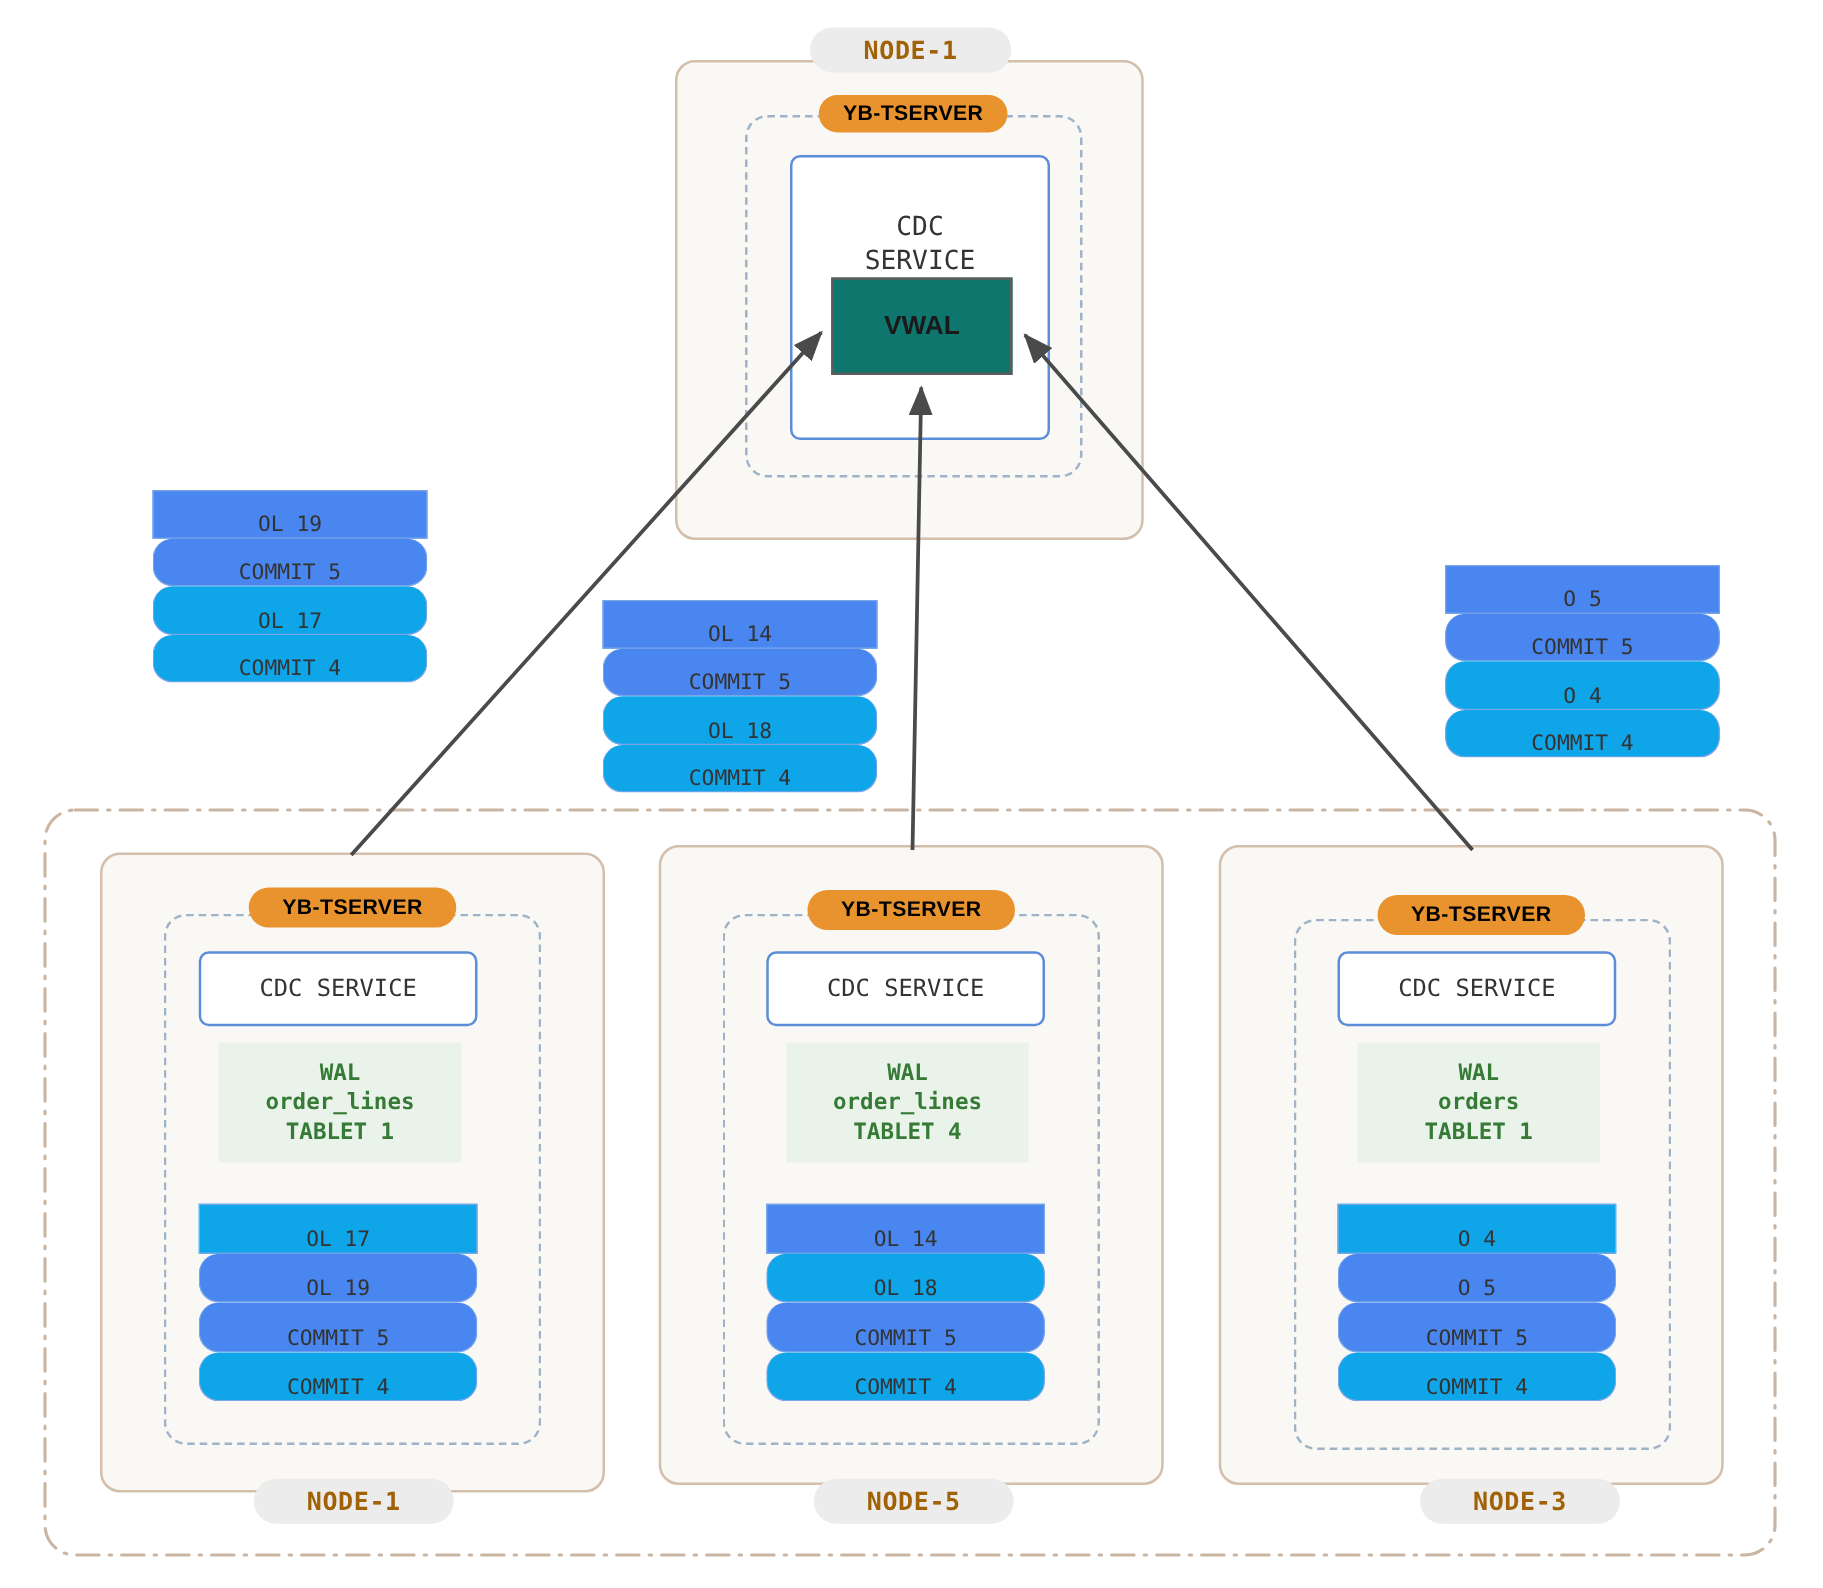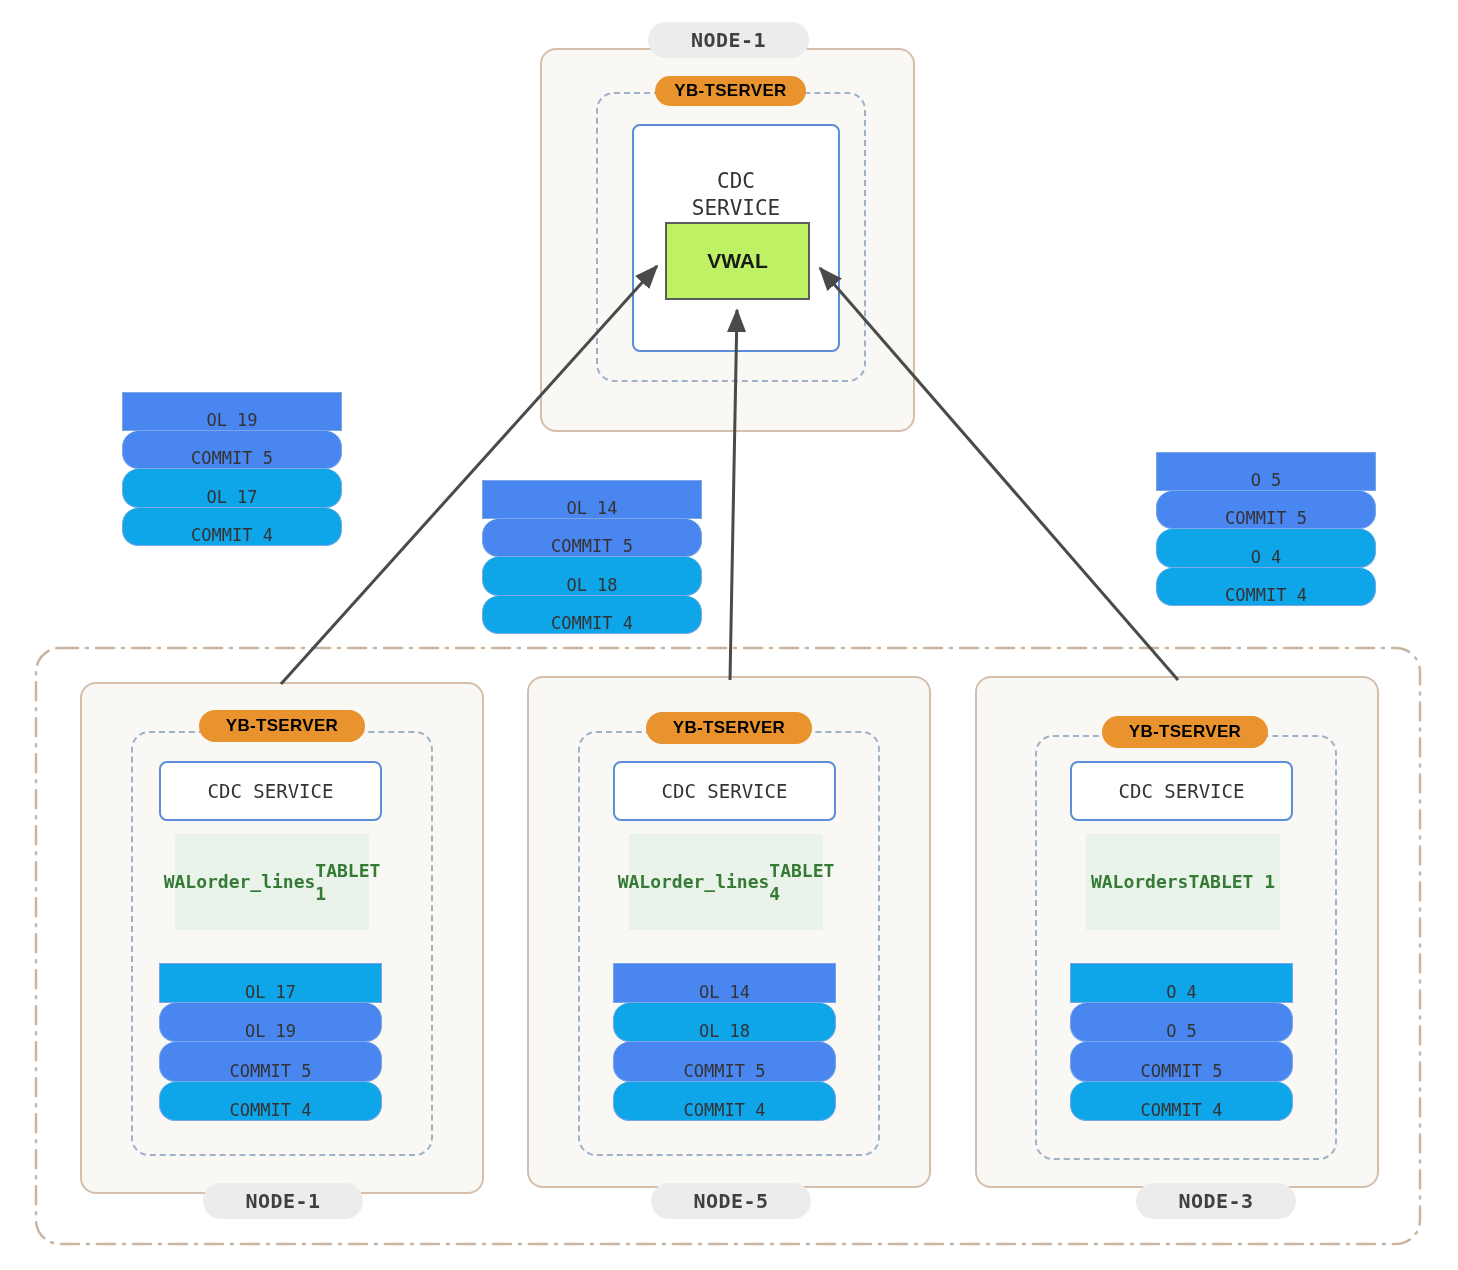--- a/index.html
+++ b/index.html
@@ -29,21 +29,21 @@
   .tserver-box {
     border: 2.5px dashed #9fb3c8;
     border-radius: 18px;
     background: transparent;
   }
 
   
   .pill-node {
     background: #ececec;
     border-radius: 18px;
-    color: #404040;
+    color: #a16207;
     font-family: "DejaVu Sans Mono", monospace;
     font-weight: bold;
     display: flex;
     align-items: center;
     justify-content: center;
     letter-spacing: 0.5px;
   }
   .pill-tserver {
     background: #e8932e;
     border-radius: 18px;
@@ -66,37 +66,38 @@
     align-items: center;
     justify-content: flex-start;
     color: #333333;
     font-family: "DejaVu Sans Mono", monospace;
   }
   .cdc-box.center-all { justify-content: center; }
   .cdc-line { line-height: 1.28; }
 
   
   .vwal-box {
-    background: #bef264;
+    background: #0f766e;
     border: 2.5px solid #5c5c5c;
     display: flex;
     align-items: center;
     justify-content: center;
     color: #1a1a1a;
     font-family: "Liberation Sans", sans-serif;
     font-weight: bold;
   }
 
   
   .wal-box {
     background: #eaf3ea;
     color: #357a35;
     font-family: "DejaVu Sans Mono", monospace;
     font-weight: bold;
     display: flex;
+    flex-direction: column;
     align-items: center;
     justify-content: center;
     line-height: 1.3;
   }
 
   
   .stack { display: flex; flex-direction: column; }
   .rec {
     border: 1.5px solid #7aa6e8;
     display: flex;

